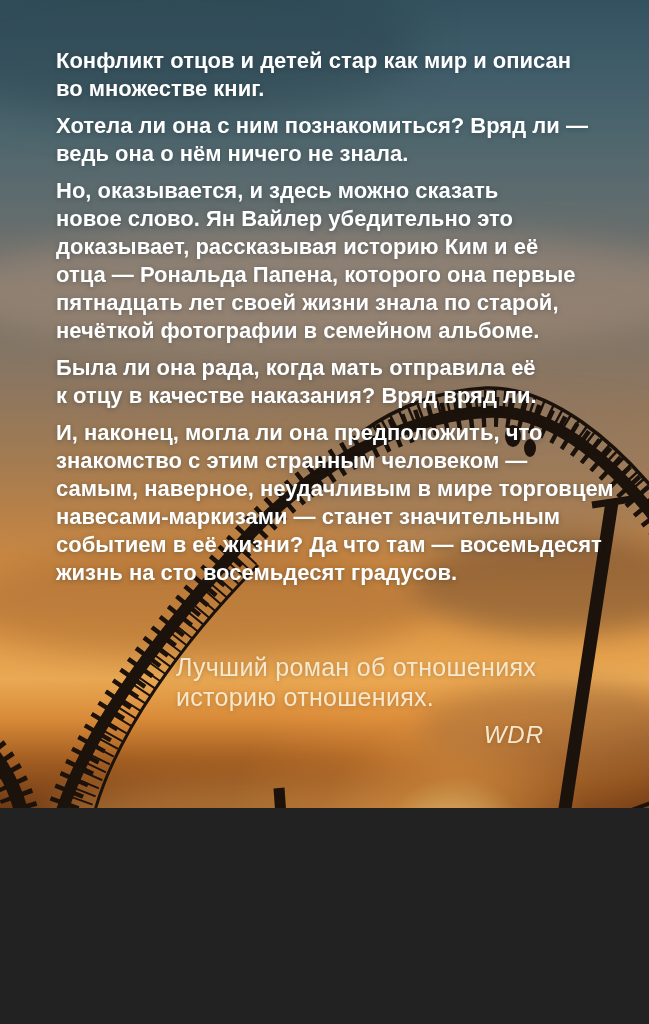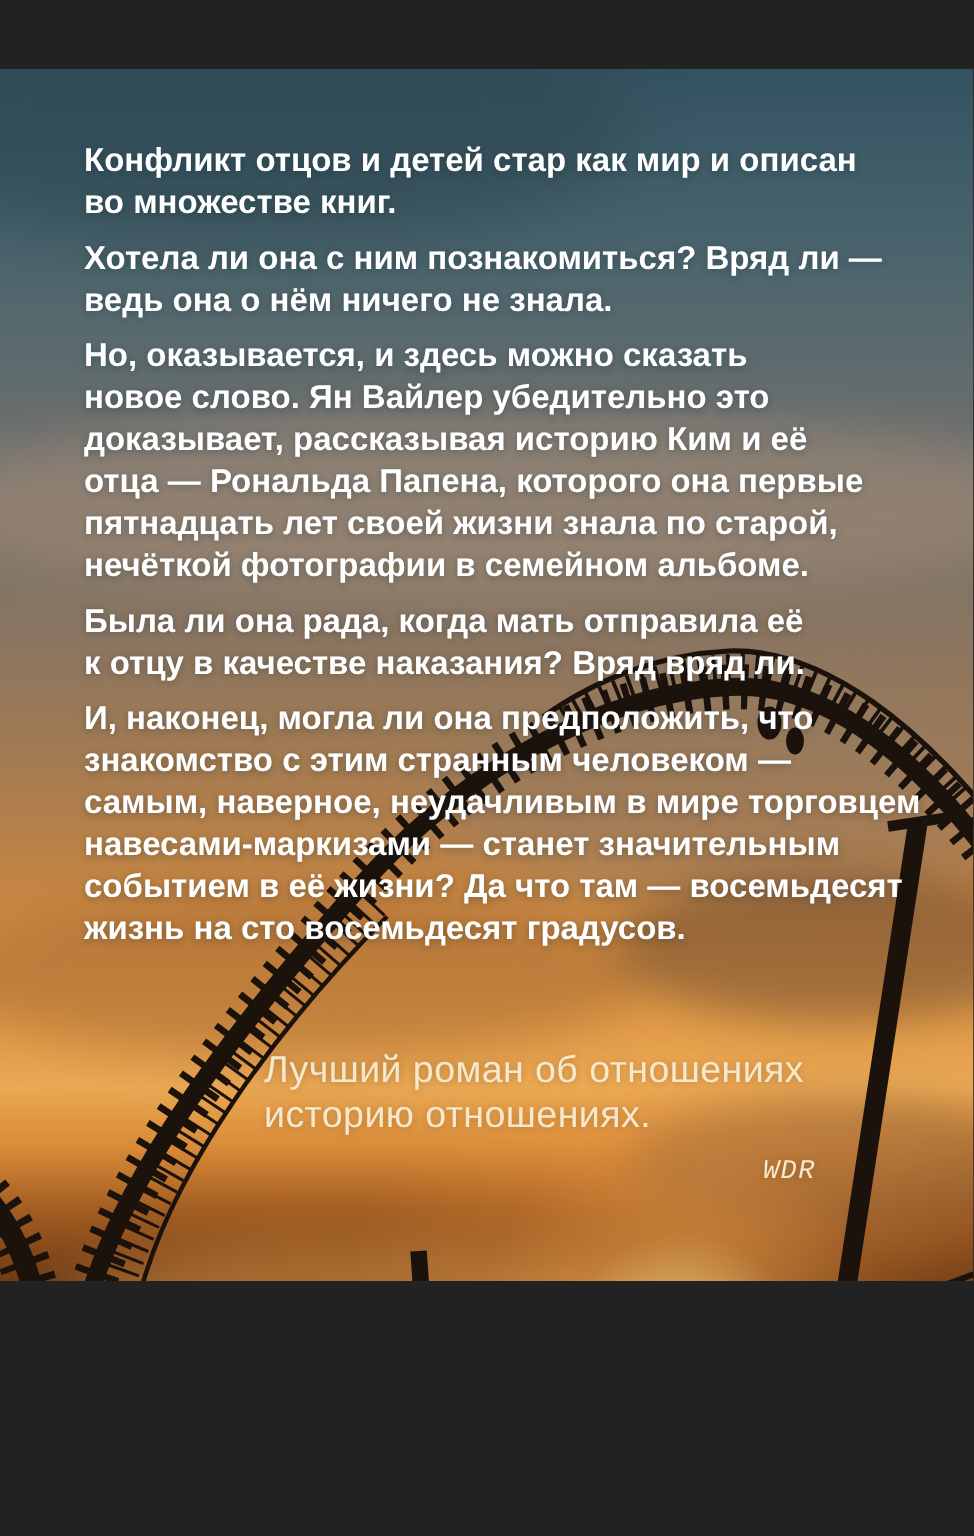--- a/index.html
+++ b/index.html
@@ -4,21 +4,20 @@
 <style>
   html,body{margin:0;padding:0;background:#222;}
   .stage{
     position:relative;width:649px;height:808px;overflow:hidden;
     font-family:"Liberation Sans",sans-serif;
     background:linear-gradient(180deg,
       #33525f 0%, #3f5c69 8%, #4c656d 16%, #5d6b6e 24%,
       #6f706c 32%, #7d7467 40%, #8d7660 48%, #9e7a54 55%,
       #b68049 63%, #cd8a42 70%, #e09a47 78%, #eaa954 84%,
       #d88a38 89%, #a35e22 94%, #6f3a15 100%);
-    margin-top:46px;
   }
   .cloud{position:absolute;border-radius:50%;pointer-events:none;}
   .c1{left:-60px;top:230px;width:780px;height:120px;background:rgba(186,152,130,.38);filter:blur(16px);}
   .c2{left:290px;top:410px;width:420px;height:140px;background:rgba(140,120,105,.38);filter:blur(18px);}
   .c3{left:-40px;top:550px;width:470px;height:110px;background:rgba(150,92,46,.40);filter:blur(16px);}
   .c4{left:410px;top:535px;width:300px;height:100px;background:rgba(90,62,45,.45);filter:blur(14px);}
   .c5{left:40px;top:785px;width:400px;height:85px;background:rgba(247,180,92,.45);filter:blur(18px);}
   .c6{left:420px;top:685px;width:280px;height:90px;background:rgba(122,85,58,.42);filter:blur(14px);}
   .c7{left:-80px;top:-40px;width:500px;height:160px;background:rgba(42,66,76,.45);filter:blur(20px);}
   .sunglow{
@@ -36,21 +35,21 @@
     font-weight:700;font-size:22px;line-height:28px;
     text-shadow:0 1px 5px rgba(20,40,50,.35);}
   .annotation .para{margin:0 0 9px 0;}
   .annotation .line{white-space:nowrap;}
 
   .quote{position:absolute;left:176px;top:652px;width:368px;color:#f6e8cc;
     font-weight:400;font-size:25px;line-height:30px;letter-spacing:.3px;
     text-shadow:0 1px 4px rgba(90,45,10,.25);}
   .quote .line{white-space:nowrap;}
   .quote .attribution{display:block;text-align:right;font-style:italic;
-    font-size:18px;margin-top:8px;letter-spacing:1px;font-family:Liberation Mono, monospace;}
+    font-size:24px;margin-top:8px;letter-spacing:1px;}
 
   .barcode-box{position:absolute;left:55px;top:882px;width:176px;height:87px;
     background:#ffffff;border-radius:2px;}
   .bc-main{position:absolute;left:12px;top:6px;width:119px;height:57px;display:flex;}
   .bc-addon{position:absolute;left:147px;top:14px;width:25px;height:63px;display:flex;}
   .bc-m{flex:0 0 1.25px;height:100%;}
   .bc-m.bar{background:#0d0d0d;}
   .bc-digits{position:absolute;left:5px;top:62px;width:130px;color:#0d0d0d;
     font-family:"DejaVu Sans Mono",monospace;font-size:11.5px;letter-spacing:1.6px;white-space:nowrap;}
   .bc-addon-label{position:absolute;left:146px;top:2px;width:27px;text-align:right;color:#0d0d0d;

